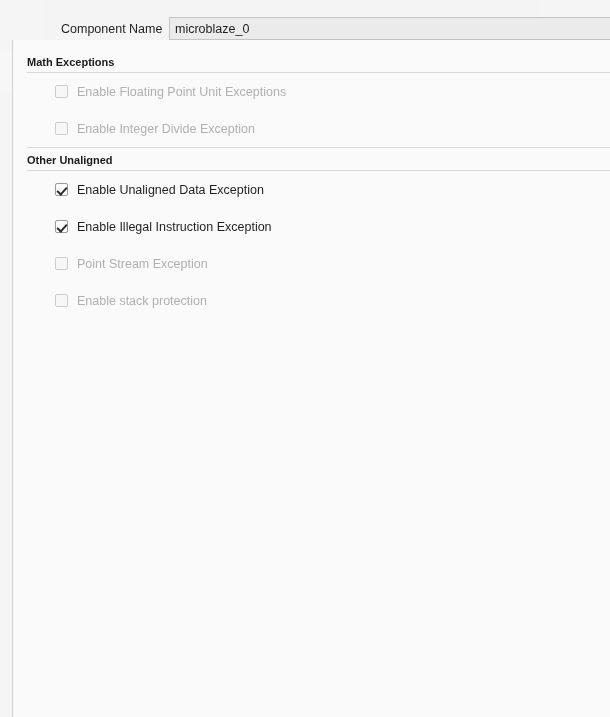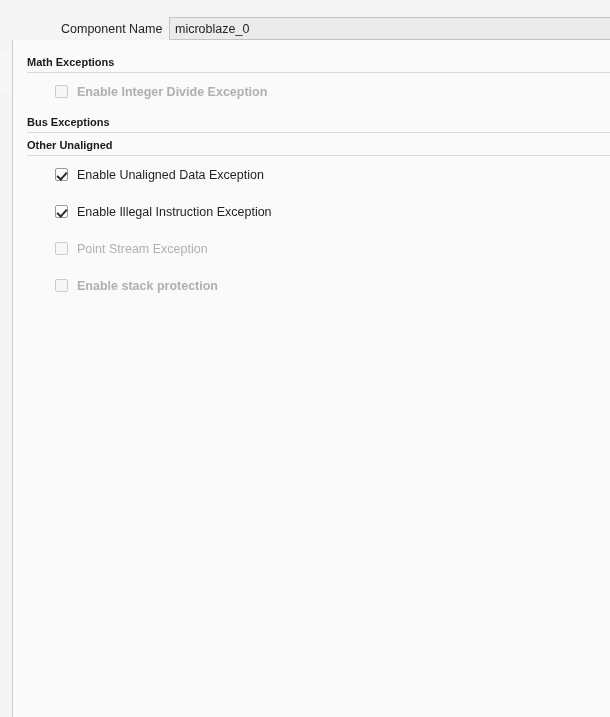--- a/index.html
+++ b/index.html
@@ -154,21 +154,20 @@
   .cbrow {
     display: flex;
     align-items: center;
     height: 25px;
     margin-left: 42px;
     margin-bottom: 12px;
     cursor: default;
   }
   .cbrow:last-child {
     margin-bottom: 0;
-    font-weight: bold;
   }
 
   .cbox {
     position: relative;
     width: 13px;
     height: 13px;
     flex: 0 0 auto;
     box-sizing: border-box;
     border: 1px solid #9a9a9a;
     border-radius: 2px;
@@ -234,26 +233,29 @@
 </div>
 
 <div class="content">
   <div class="content-inner" id="sections">
       <div class="section">
         <div class="section-header">Math Exceptions</div>
         <div class="section-rule"></div>
         <div class="section-items">
           <div class="cbrow">
             <span class="cbox disabled"></span>
+            <span class="cblabel disabled">Enable Floating Point Unit Exceptions</span>
+          </div>
+          <div class="cbrow">
+            <span class="cbox disabled"></span>
             <span class="cblabel disabled">Enable Integer Divide Exception</span>
           </div>
         </div>
       </div>
       <div class="section">
-        <div class="section-header">Bus Exceptions</div>
         <div class="section-rule"></div>
       </div>
       <div class="section">
         <div class="section-header">Other Unaligned</div>
         <div class="section-rule"></div>
         <div class="section-items">
           <div class="cbrow">
             <span class="cbox checked"></span>
             <span class="cblabel">Enable Unaligned Data Exception</span>
           </div>

